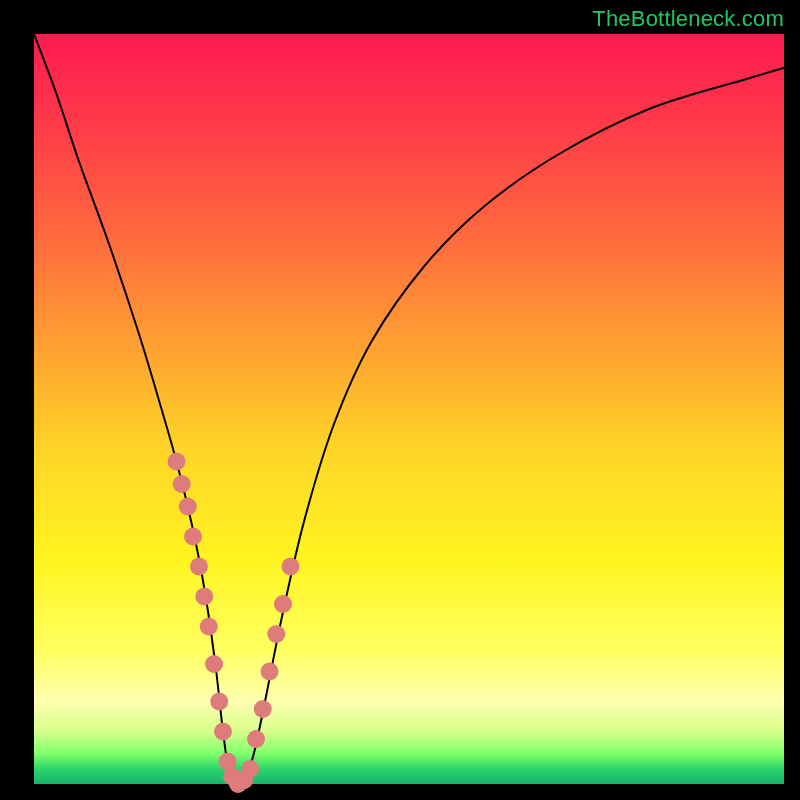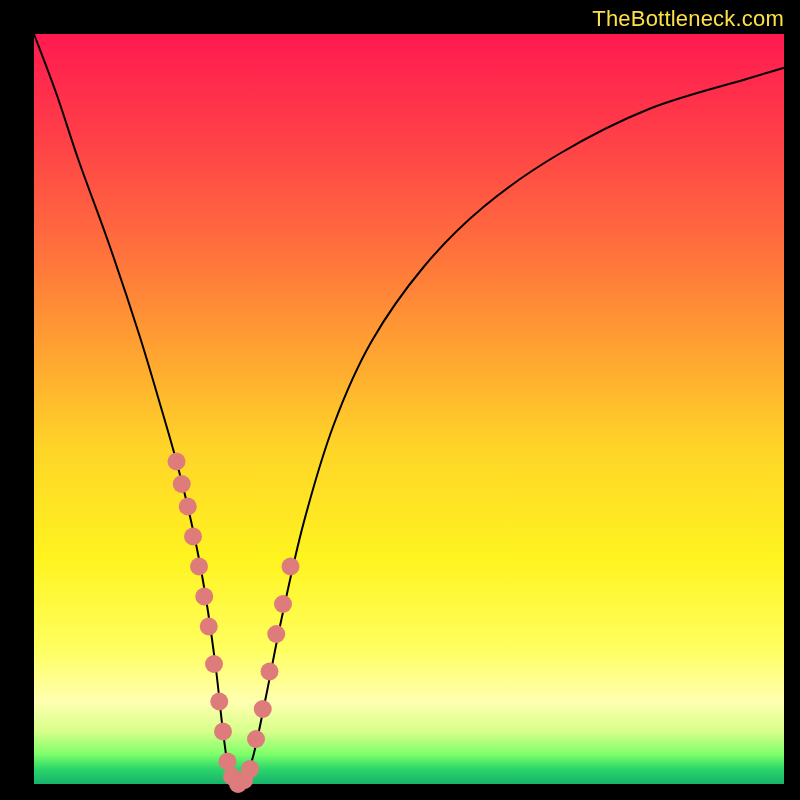--- a/index.html
+++ b/index.html
@@ -39,21 +39,21 @@
       #2bd66a 98%,
       #17b36c 100%
     );
   }
   .watermark {
     position: absolute;
     top: 6px;
     right: 16px;
     font-size: 22px;
     font-weight: 500;
-    color: #fde047;
+    color: #22c55e;
     letter-spacing: 0.2px;
   }
   svg.overlay {
     position: absolute;
     left: 0;
     top: 0;
     width: 750px;
     height: 750px;
     overflow: visible;
   }

